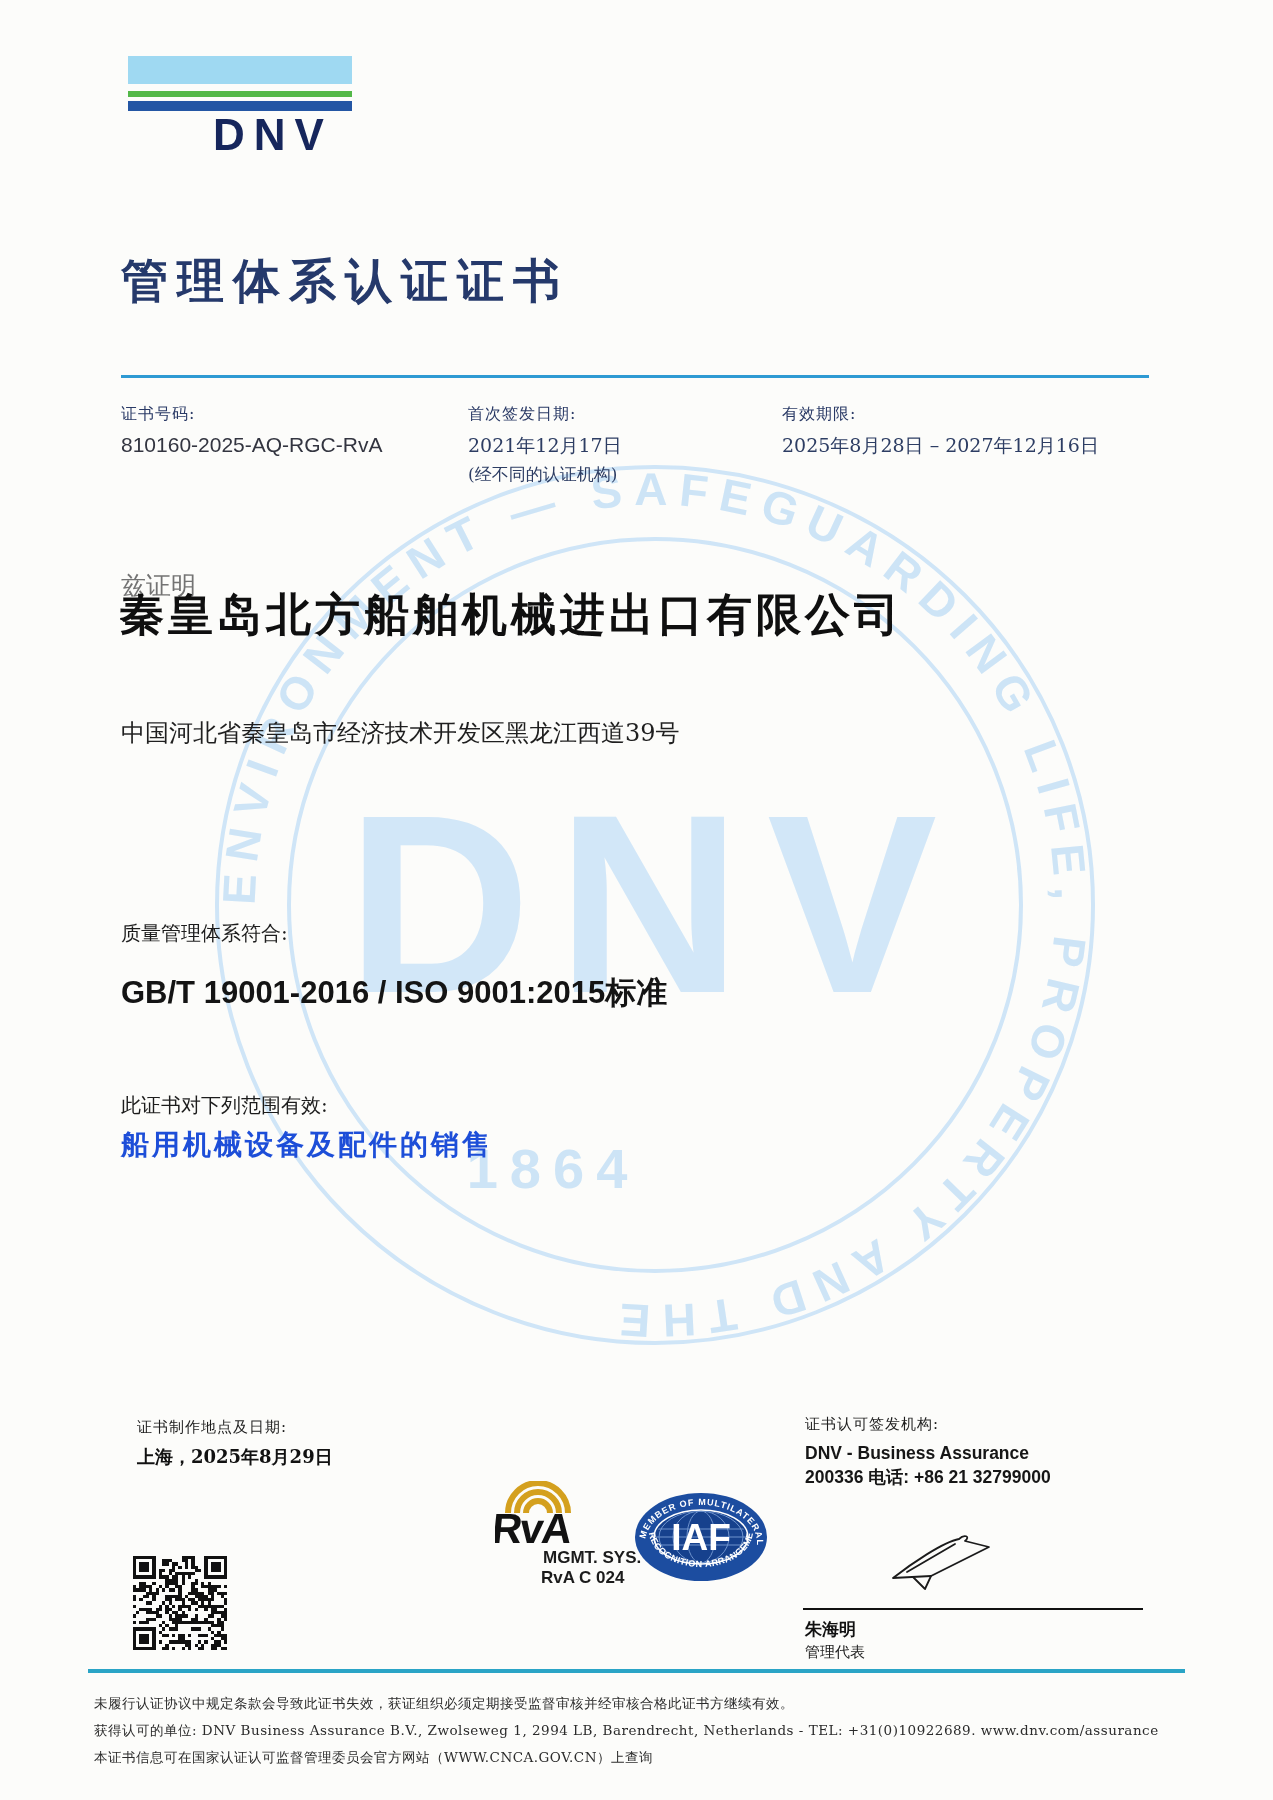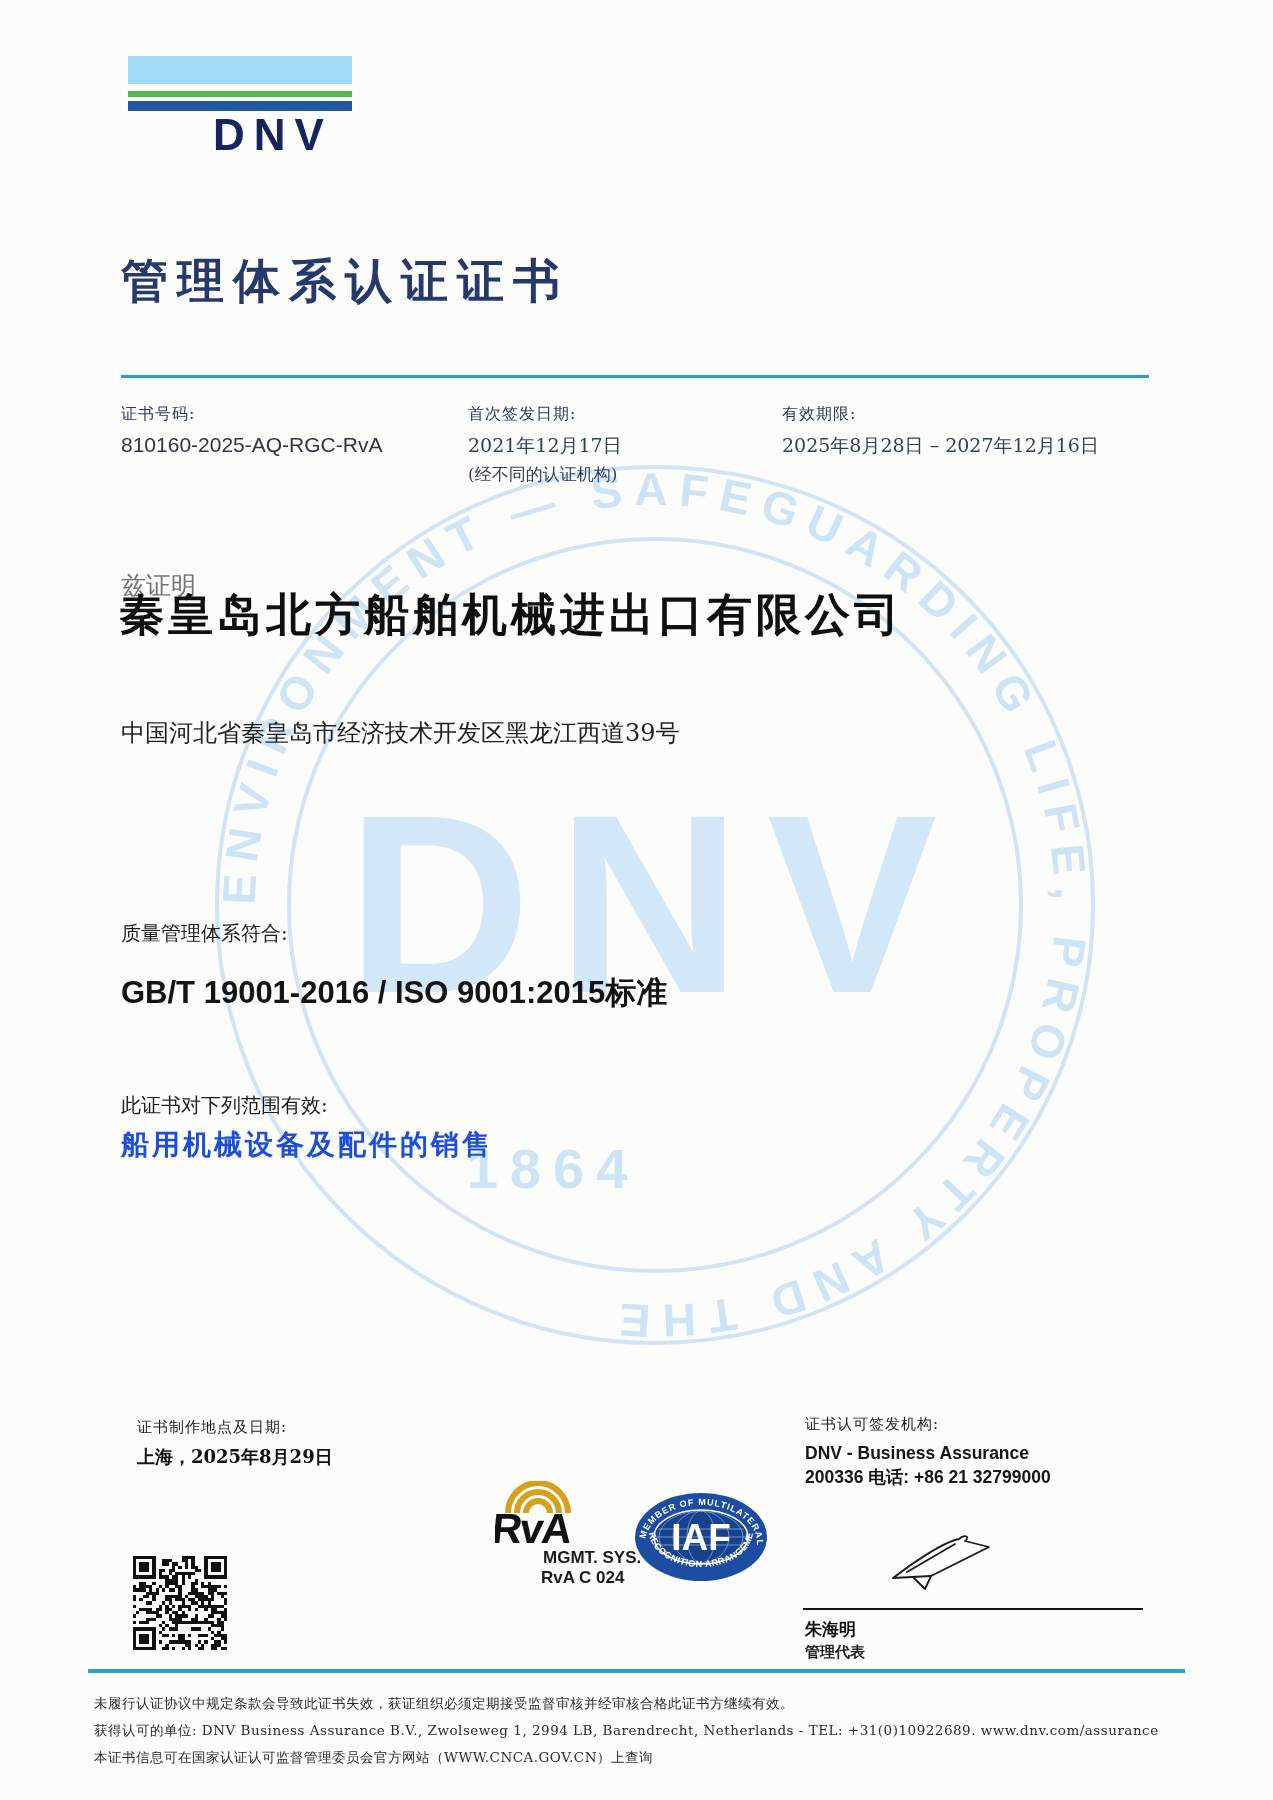--- a/index.html
+++ b/index.html
@@ -35,21 +35,21 @@
   
   .made{left:137px;top:1418px;}
   .made .lbl{font-size:15px;color:#1e1e1e;letter-spacing:1px;}
   .made .val{font-size:18px;font-weight:700;margin-top:8px;color:#111;}
   .issuer{left:805px;top:1415px;width:360px;}
   .issuer .lbl{font-size:15px;color:#1e1e1e;letter-spacing:1px;margin-bottom:7px;}
   .issuer .ln{font-family:"Liberation Sans",sans-serif;font-size:17.5px;font-weight:700;
               color:#161616;line-height:24px;}
   .sig-line{left:803px;top:1608px;width:340px;height:2px;background:#111;}
   .signer-name{left:805px;top:1618px;font-size:17px;font-weight:700;color:#111;}
-  .signer-title{left:805px;top:1643px;font-size:15px;color:#222;font-weight:bold;}
+  .signer-title{left:805px;top:1643px;font-size:15px;color:#222;}
   .teal-line{left:88px;top:1669px;width:1097px;height:4px;background:#2aa4c6;}
   .footer{left:94px;top:1690px;font-size:13.5px;color:#2b2b2b;line-height:27px;letter-spacing:0.5px;}
   .wm{left:0;top:0;pointer-events:none;}
 </style>
 </head>
 <body>
 
 <div class="page">
 
   <svg class="abs wm" width="1273" height="1800" viewBox="0 0 1273 1800">

